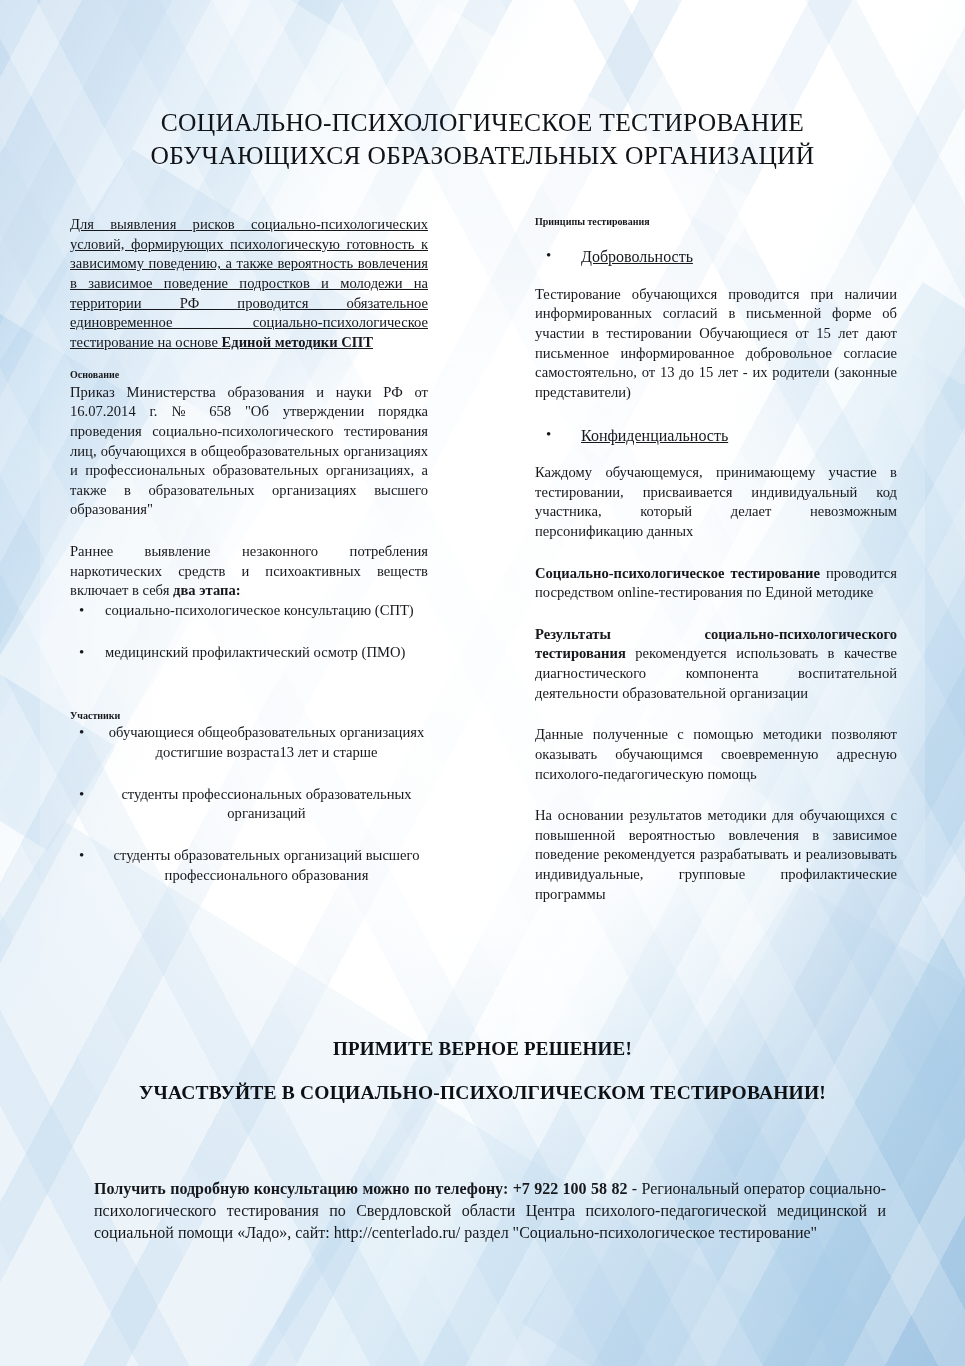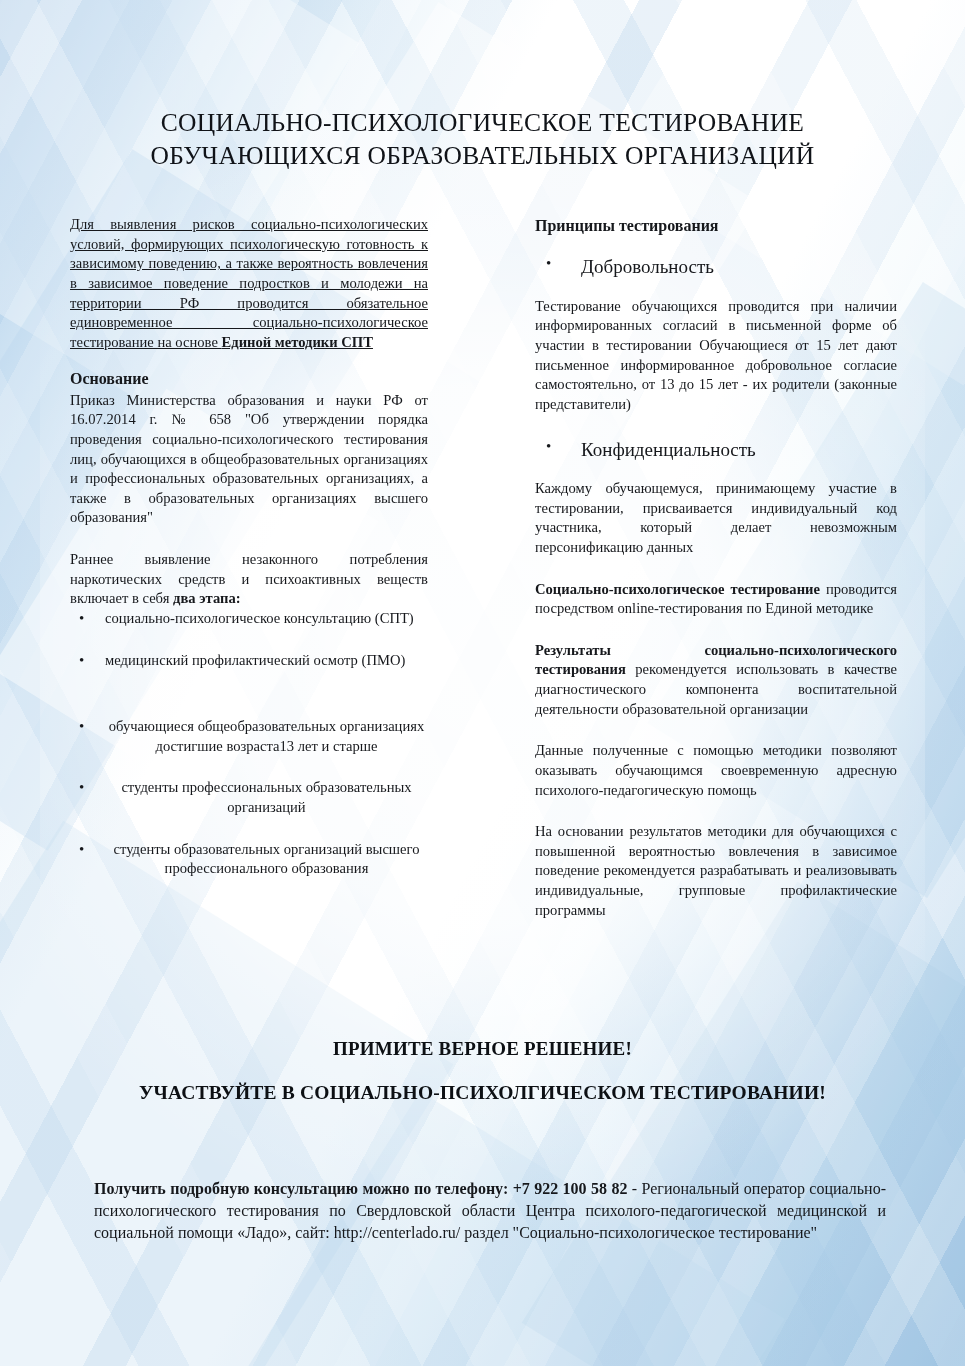--- a/index.html
+++ b/index.html
@@ -135,21 +135,21 @@
     line-height: 1.345;
     text-align: justify;
     text-justify: inter-word;
     color: #16181c;
   }
   p.para.tight { margin-bottom: 0; }
   p.para.gap-lg { margin-bottom: 22px; }
   p.para.gap-md { margin-bottom: 16px; text-decoration: underline; }
   .hdr {
     margin: 0 0 1px 0;
-    font-size: 16px;
+    font-size: 10px;
     line-height: 1.33;
     font-weight: bold;
     text-align: left;
   }
   .spacer-m { height: 17px; }
   .spacer-l { height: 25px; }
   b, strong { font-weight: bold; }
 
   ul.bullets {
     list-style: none;
@@ -172,21 +172,22 @@
     top: -1px;
     font-size: 15px;
     line-height: 1.345;
   }
   ul.bullets.loose li { margin-bottom: 22px; }
   ul.bullets.left-align li { text-align: center; }
 
   ul.bullets.principles li {
     padding-left: 46px;
     margin-bottom: 0;
-    font-size: 19px;
+    font-size: 16px;
+    text-decoration: underline;
   }
   ul.bullets.principles li::before { left: 11px; }
 
   .cta {
     position: absolute;
     left: 0;
     width: 965px;
     text-align: center;
     font-weight: bold;
     color: #0d1014;
@@ -240,20 +241,21 @@
 
         <p class="para tight"><span>Раннее выявление незаконного потребления наркотических средств и психоактивных веществ включает в себя </span><b>два этапа:</b></p>
 
         <ul class="bullets loose">
           <li>социально-психологическое консультацию (СПТ)</li>
           <li>медицинский профилактический осмотр (ПМО)</li>
         </ul>
 
         <div class="spacer-l"></div>
 
+        <div class="hdr">Участники</div>
         <ul class="bullets loose left-align">
           <li>обучающиеся общеобразовательных организациях достигшие возраста13 лет и старше</li>
           <li>студенты профессиональных образовательных организаций</li>
           <li>студенты образовательных организаций высшего профессионального образования</li>
         </ul>
 
       </div>
 
       <div class="col col-right">
 

